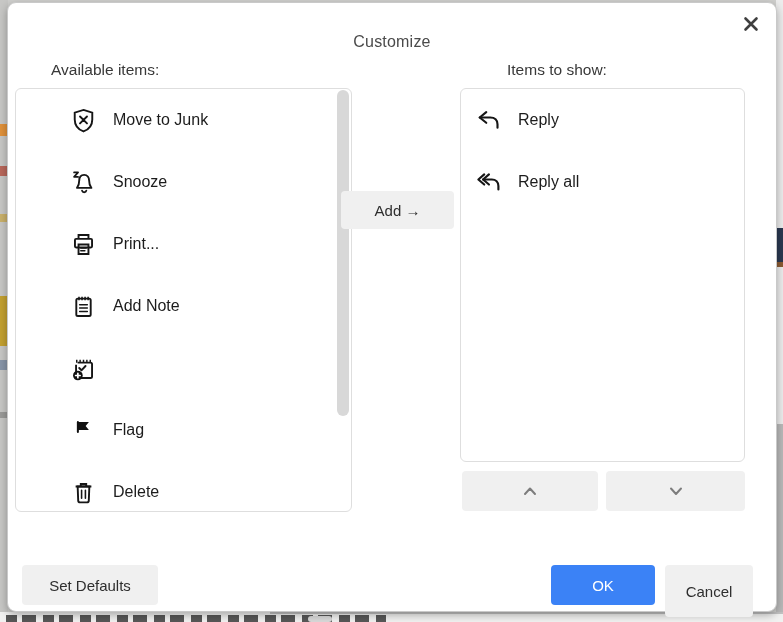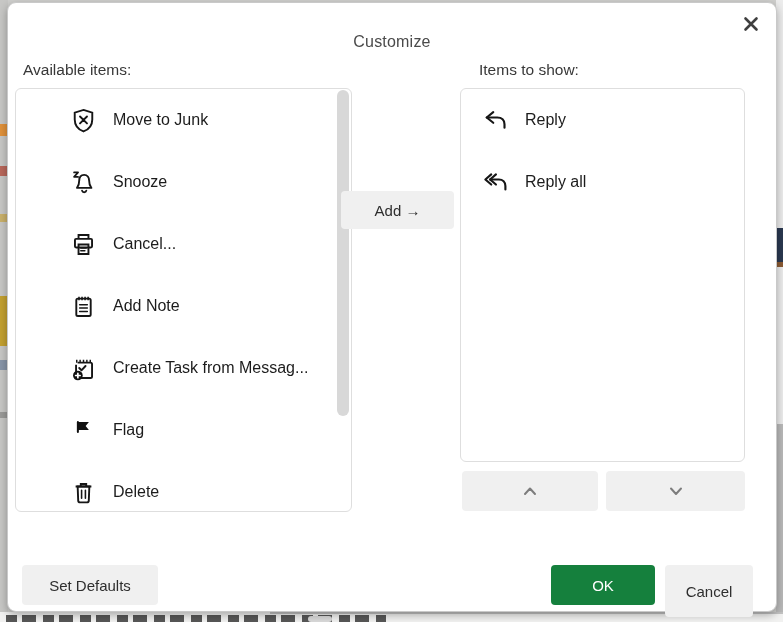--- a/index.html
+++ b/index.html
@@ -29,41 +29,41 @@
     background:#ffffff;border:1px solid #c9c9c9;border-radius:9px;
     box-shadow:0 3px 8px rgba(0,0,0,.30);
     box-sizing:border-box;
   }
   .title{
     position:absolute;left:0;top:30px;width:100%;text-align:center;
     font-size:16px;color:#4a4a4a;letter-spacing:.2px;
   }
   .close-btn{position:absolute;right:12px;top:8px;width:26px;height:26px;cursor:pointer;
     display:flex;align-items:center;justify-content:center;}
-  .section-label{position:absolute;font-size:15.5px;color:#383838;}
+  .section-label{position:absolute;font-size:15.5px;color:#383838;margin-left:28px;}
   .listbox{
     position:absolute;background:#fff;border:1px solid #dedede;border-radius:6px;
     box-sizing:border-box;overflow:hidden;
   }
   .row{
     position:relative;height:62px;display:flex;align-items:center;
     padding-left:14px;box-sizing:border-box;cursor:default;
   }
   .row .icon{width:27px;height:27px;flex:0 0 27px;display:flex;align-items:center;justify-content:center;}
   .row .lbl{margin-left:16px;font-size:16px;color:#1c1c1c;white-space:nowrap;}
   .scroll-thumb{
     position:absolute;right:2px;top:1px;width:12px;height:326px;
     background:#d8d8d8;border-radius:6px;
   }
   .btn{
     position:absolute;background:#f0f0f0;border:none;border-radius:4px;
     font-family:inherit;font-size:15px;color:#2e2e2e;cursor:pointer;
     display:flex;align-items:center;justify-content:center;box-sizing:border-box;
   }
-  .btn.orange{background:#15803d;color:#ffffff;}
+  .btn.orange{background:#3b82f6;color:#ffffff;}
   svg{display:block;}
 </style>
 </head>
 <body>
 
 <div class="bg-left">
   <div class="frag" style="top:124px;height:12px;background:#e0913a;"></div>
   <div class="frag" style="top:166px;height:10px;background:#b8675a;"></div>
   <div class="frag" style="top:214px;height:8px;background:#c9b06a;"></div>
   <div class="frag" style="top:296px;height:50px;background:#c3a030;"></div>
@@ -120,21 +120,21 @@
 
     <div class="row">
       <span class="icon">
         <svg width="27" height="27" viewBox="0 0 24 24" fill="none" stroke="#161616" stroke-width="1.7">
           <path d="M7.6 7 V3.6 H16.4 V7"></path>
           <rect x="4.4" y="7" width="15.2" height="7.6" rx="1"></rect>
           <path d="M7.6 12 H16.4 V20.4 H7.6 Z"></path>
           <path d="M9.6 15 H14.4 M9.6 17.6 H13.2" stroke-width="1.4" stroke-linecap="round"></path>
         </svg>
       </span>
-      <span class="lbl">Cancel...</span>
+      <span class="lbl">Print...</span>
     </div>
 
     <div class="row">
       <span class="icon">
         <svg width="27" height="27" viewBox="0 0 24 24" fill="none" stroke="#161616" stroke-width="1.7">
           <rect x="5.6" y="5" width="12.8" height="15.4" rx="1.4"></rect>
           <path d="M8 3.4 V6.4 M10.7 3.4 V6.4 M13.4 3.4 V6.4 M16.1 3.4 V6.4" stroke-width="1.4"></path>
           <path d="M8.6 10.4 H15.4 M8.6 13.4 H15.4 M8.6 16.4 H15.4" stroke-width="1.4" stroke-linecap="round"></path>
         </svg>
       </span>
@@ -144,21 +144,20 @@
     <div class="row">
       <span class="icon">
         <svg width="27" height="27" viewBox="0 0 24 24" fill="none" stroke="#161616" stroke-width="1.7">
           <path d="M5.4 8.6 V19 a1.4 1.4 0 0 0 1.4 1.4 H18.2 a1.4 1.4 0 0 0 1.4 -1.4 V8.2 a1.4 1.4 0 0 0 -1.4 -1.4 H6.8"></path>
           <path d="M6 4.2 V6.8 M9 4.2 V6.8 M12 4.2 V6.8 M15 4.2 V6.8 M18 4.2 V6.8" stroke-width="1.3"></path>
           <path d="M8.2 11.6 L10.2 13.6 L13.8 9.8" stroke-linecap="round" stroke-linejoin="round"></path>
           <circle cx="7" cy="18.2" r="4.3" fill="#111" stroke="none"></circle>
           <path d="M7 16.2 V20.2 M5 18.2 H9" stroke="#fff" stroke-width="1.5" stroke-linecap="round"></path>
         </svg>
       </span>
-      <span class="lbl">Create Task from Messag...</span>
     </div>
 
     <div class="row">
       <span class="icon">
         <svg width="27" height="27" viewBox="0 0 24 24">
           <path d="M7 4.4 H16.8 L13.9 8 L16.8 11.6 H7 Z" fill="#111"></path>
           <path d="M7 4.4 V13.4" stroke="#111" stroke-width="1.8" stroke-linecap="round"></path>
         </svg>
       </span>
       <span class="lbl">Flag</span>
@@ -176,21 +175,21 @@
       <span class="lbl">Delete</span>
     </div>
 
     <div class="scroll-thumb"></div>
   </div>
 
   <button class="btn" style="left:317px;top:188px;width:113px;height:38px;margin-left:16px;">Add →</button>
 
   <div class="section-label" style="left:471px;top:58px;">Items to show:</div>
 
-  <div class="listbox" style="left:452px;top:85px;width:285px;height:374px;padding-left:7px;">
+  <div class="listbox" style="left:452px;top:85px;width:285px;height:374px;">
 
     <div class="row">
       <span class="icon">
         <svg width="27" height="27" viewBox="0 0 24 24" fill="none" stroke="#161616" stroke-width="1.9">
           <path d="M10 4.6 L4.2 9.3 L10 14" stroke-linejoin="round" stroke-linecap="round"></path>
           <path d="M4.2 9.3 H13.6 C17.6 9.3 20 11.8 20 15.4 V18.4" stroke-linecap="round"></path>
         </svg>
       </span>
       <span class="lbl">Reply</span>
     </div>

